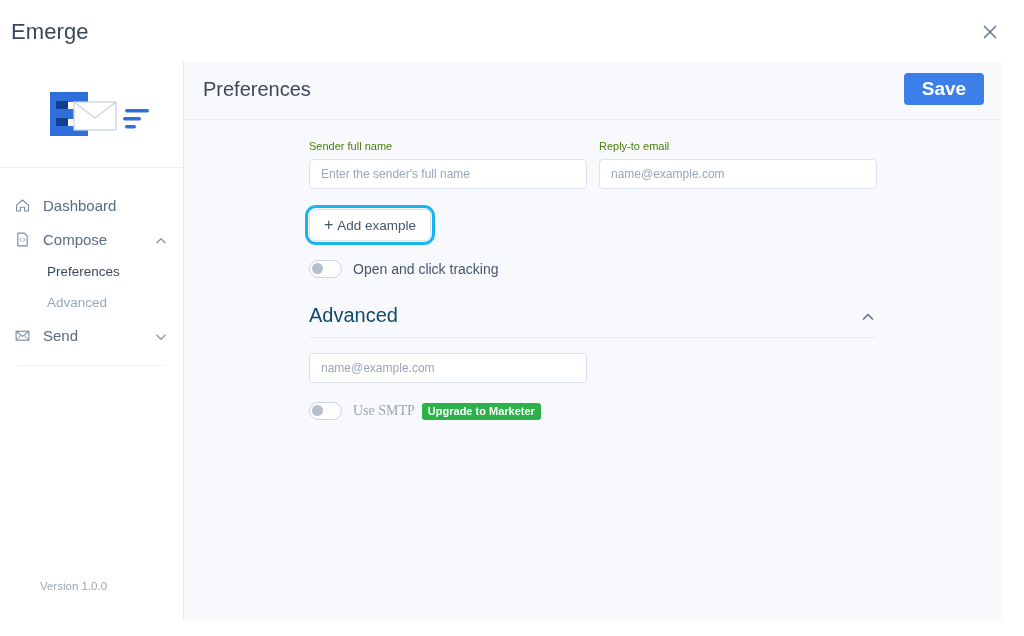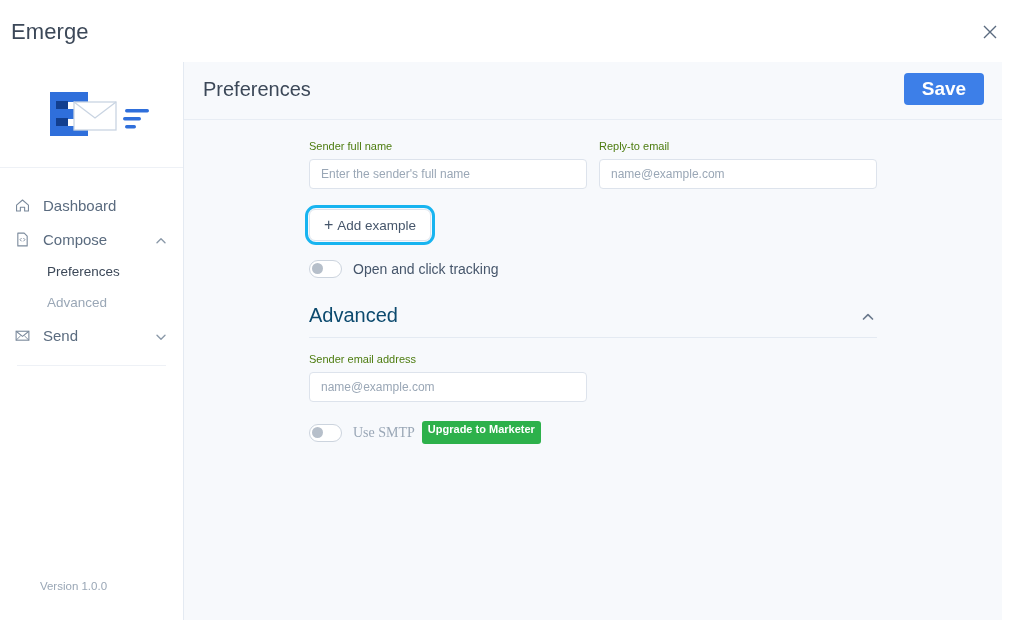--- a/index.html
+++ b/index.html
@@ -263,21 +263,21 @@
   }
   .toggle-label {
     font-size: 14px;
     color: #46566b;
   }
   .toggle-label.dim { color: #9aa7b6; font-family: Liberation Serif, serif; }
 
   .badge {
     display: inline-block;
     margin-left: 7px;
-    padding: 2px 6px 9px 6px;
+    padding: 2px 6px 3px 6px;
     background: #2db14b;
     color: #ffffff;
     font-size: 11px;
     font-weight: 700;
     border-radius: 3px;
     vertical-align: middle;
   }
 
   
   .advanced-head {
@@ -443,21 +443,20 @@
           <span class="advanced-title">Advanced</span>
           <span class="advanced-chev">
             <svg width="14" height="14" viewBox="0 0 14 14">
               <path d="M2.5 9 L7 4.6 L11.5 9" fill="none" stroke="#6b7a8d" stroke-width="1.7" stroke-linecap="round" stroke-linejoin="round"></path>
             </svg>
           </span>
         </div>
 
         <div class="adv-body">
           <div class="field">
-            <div class="field-label">Sender email address</div>
             <input class="text-input" type="text" placeholder="name@example.com" style="">
           </div>
         </div>
 
         <div class="toggle-row">
           <div class="toggle">
             <div class="knob"></div>
           </div>
           <span class="toggle-label dim">Use SMTP</span>
           <span class="badge">Upgrade to Marketer</span>

